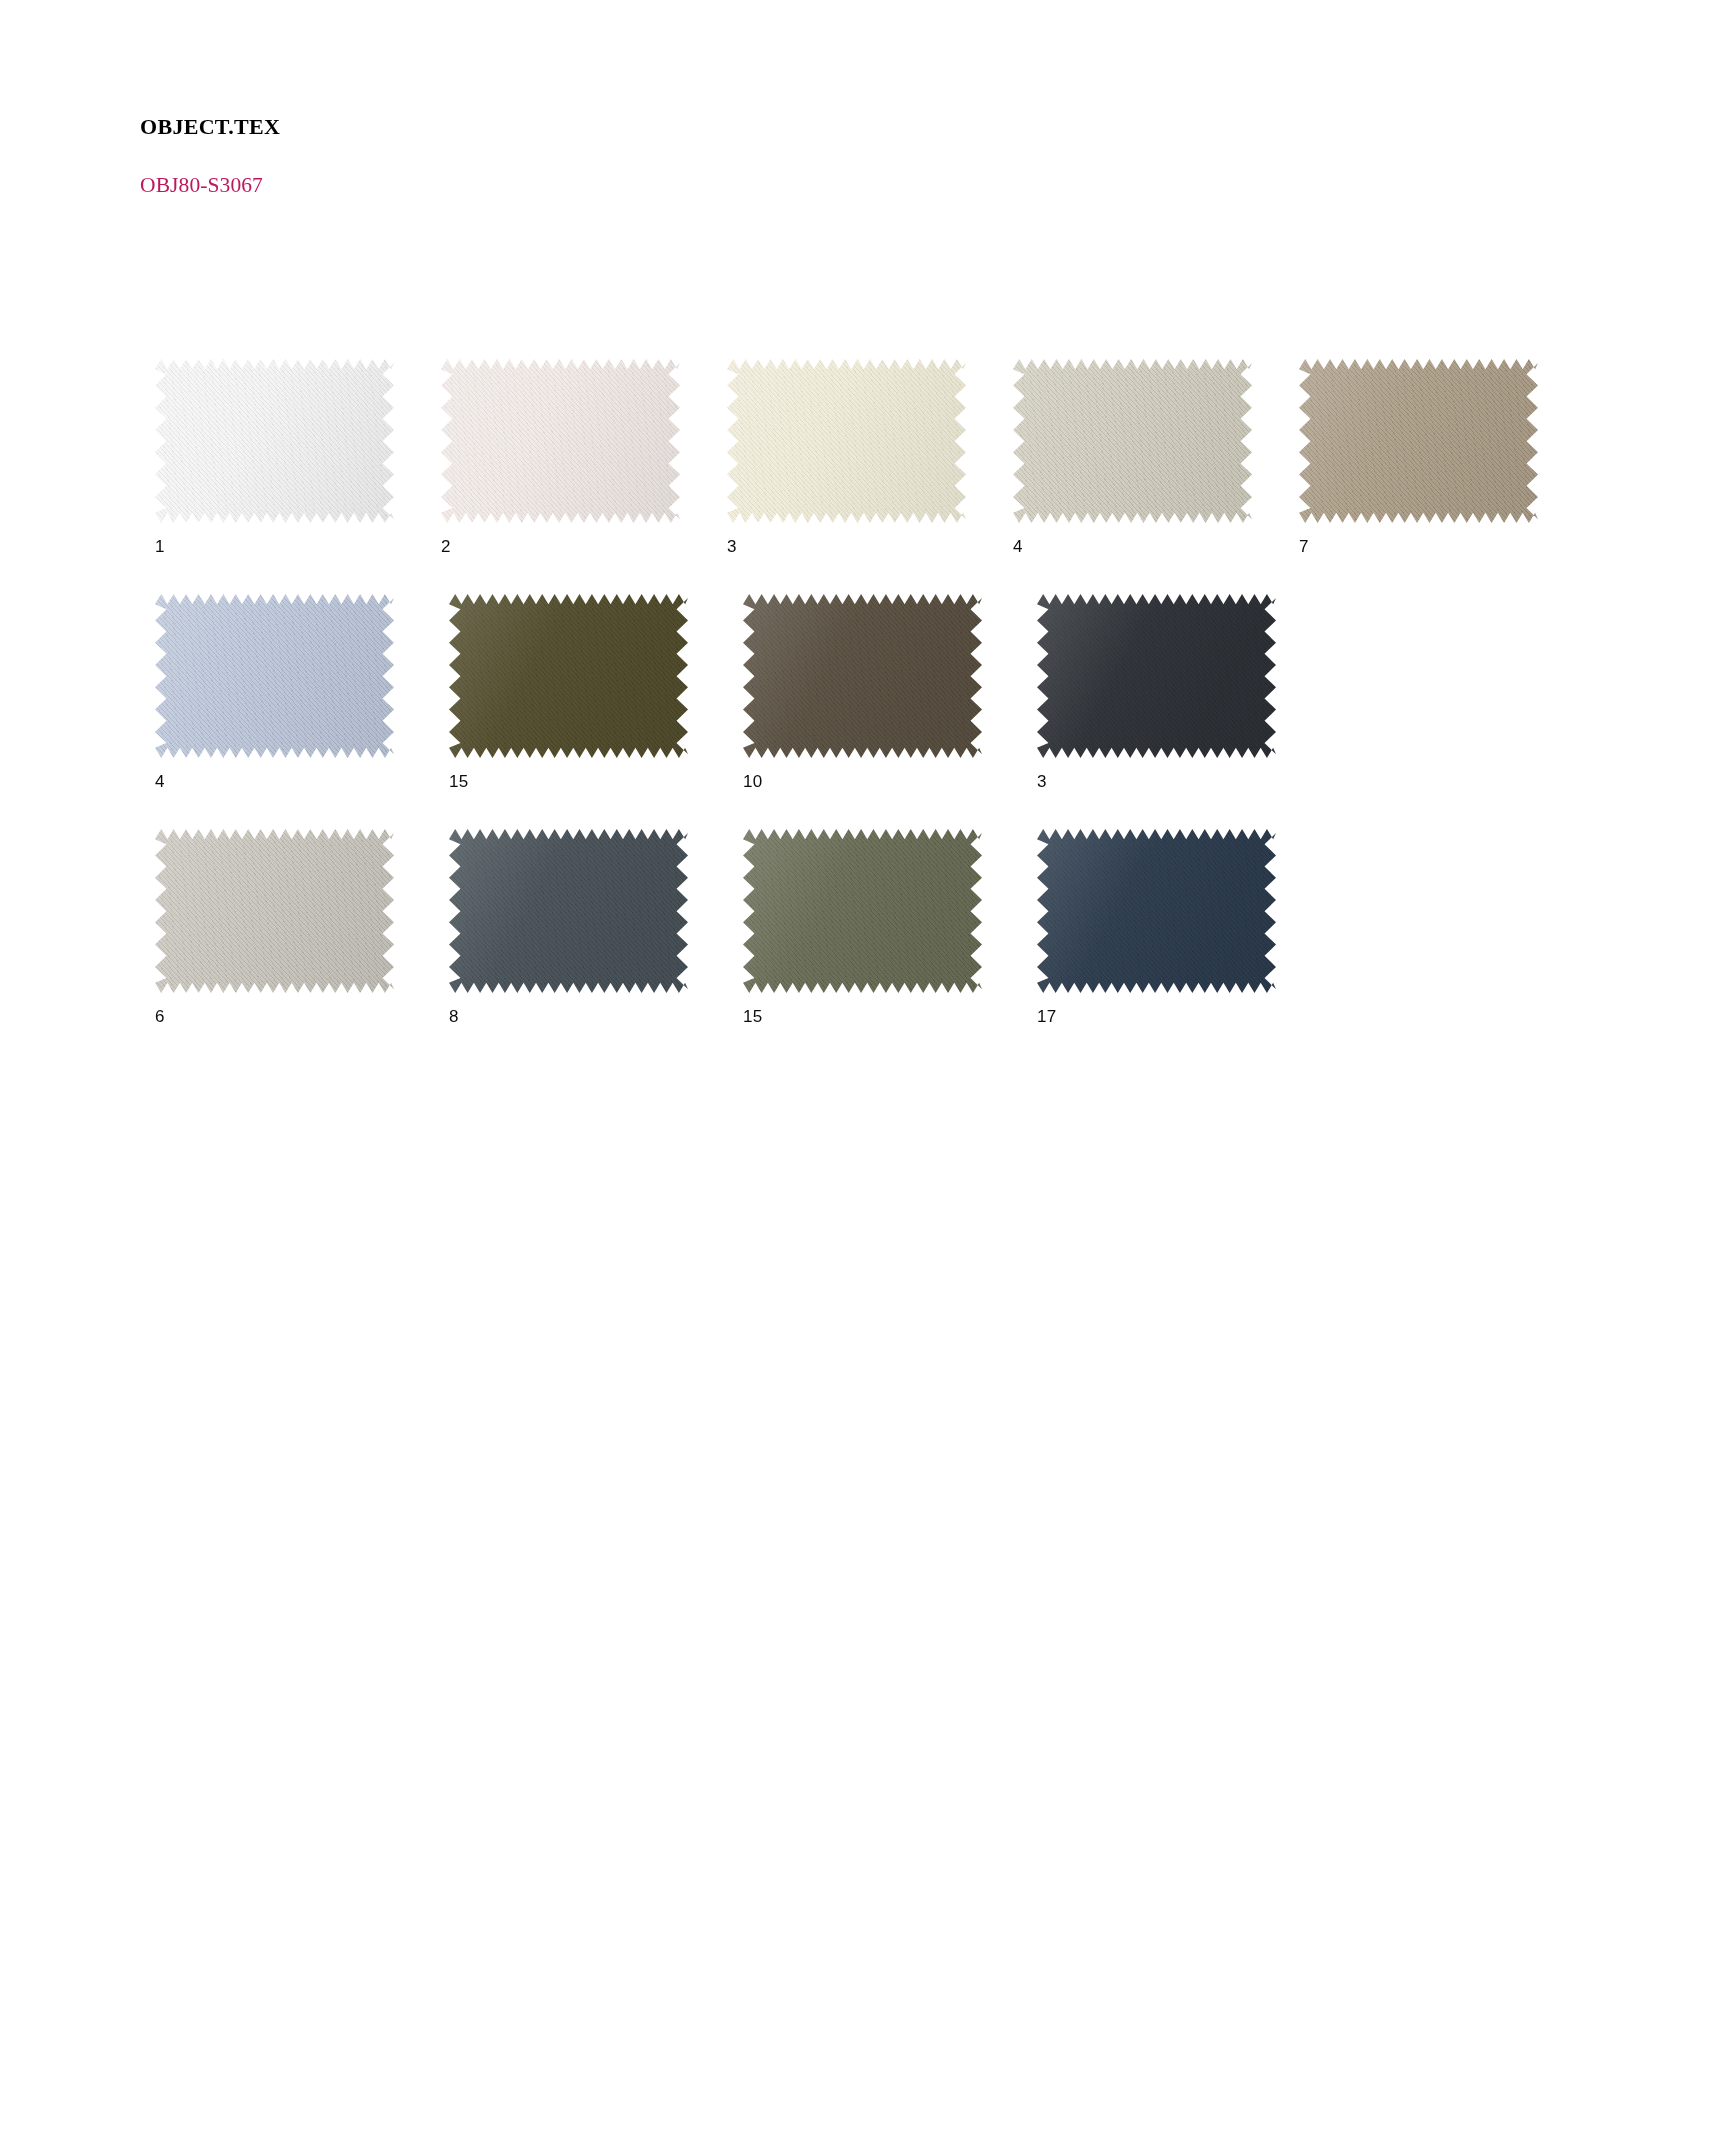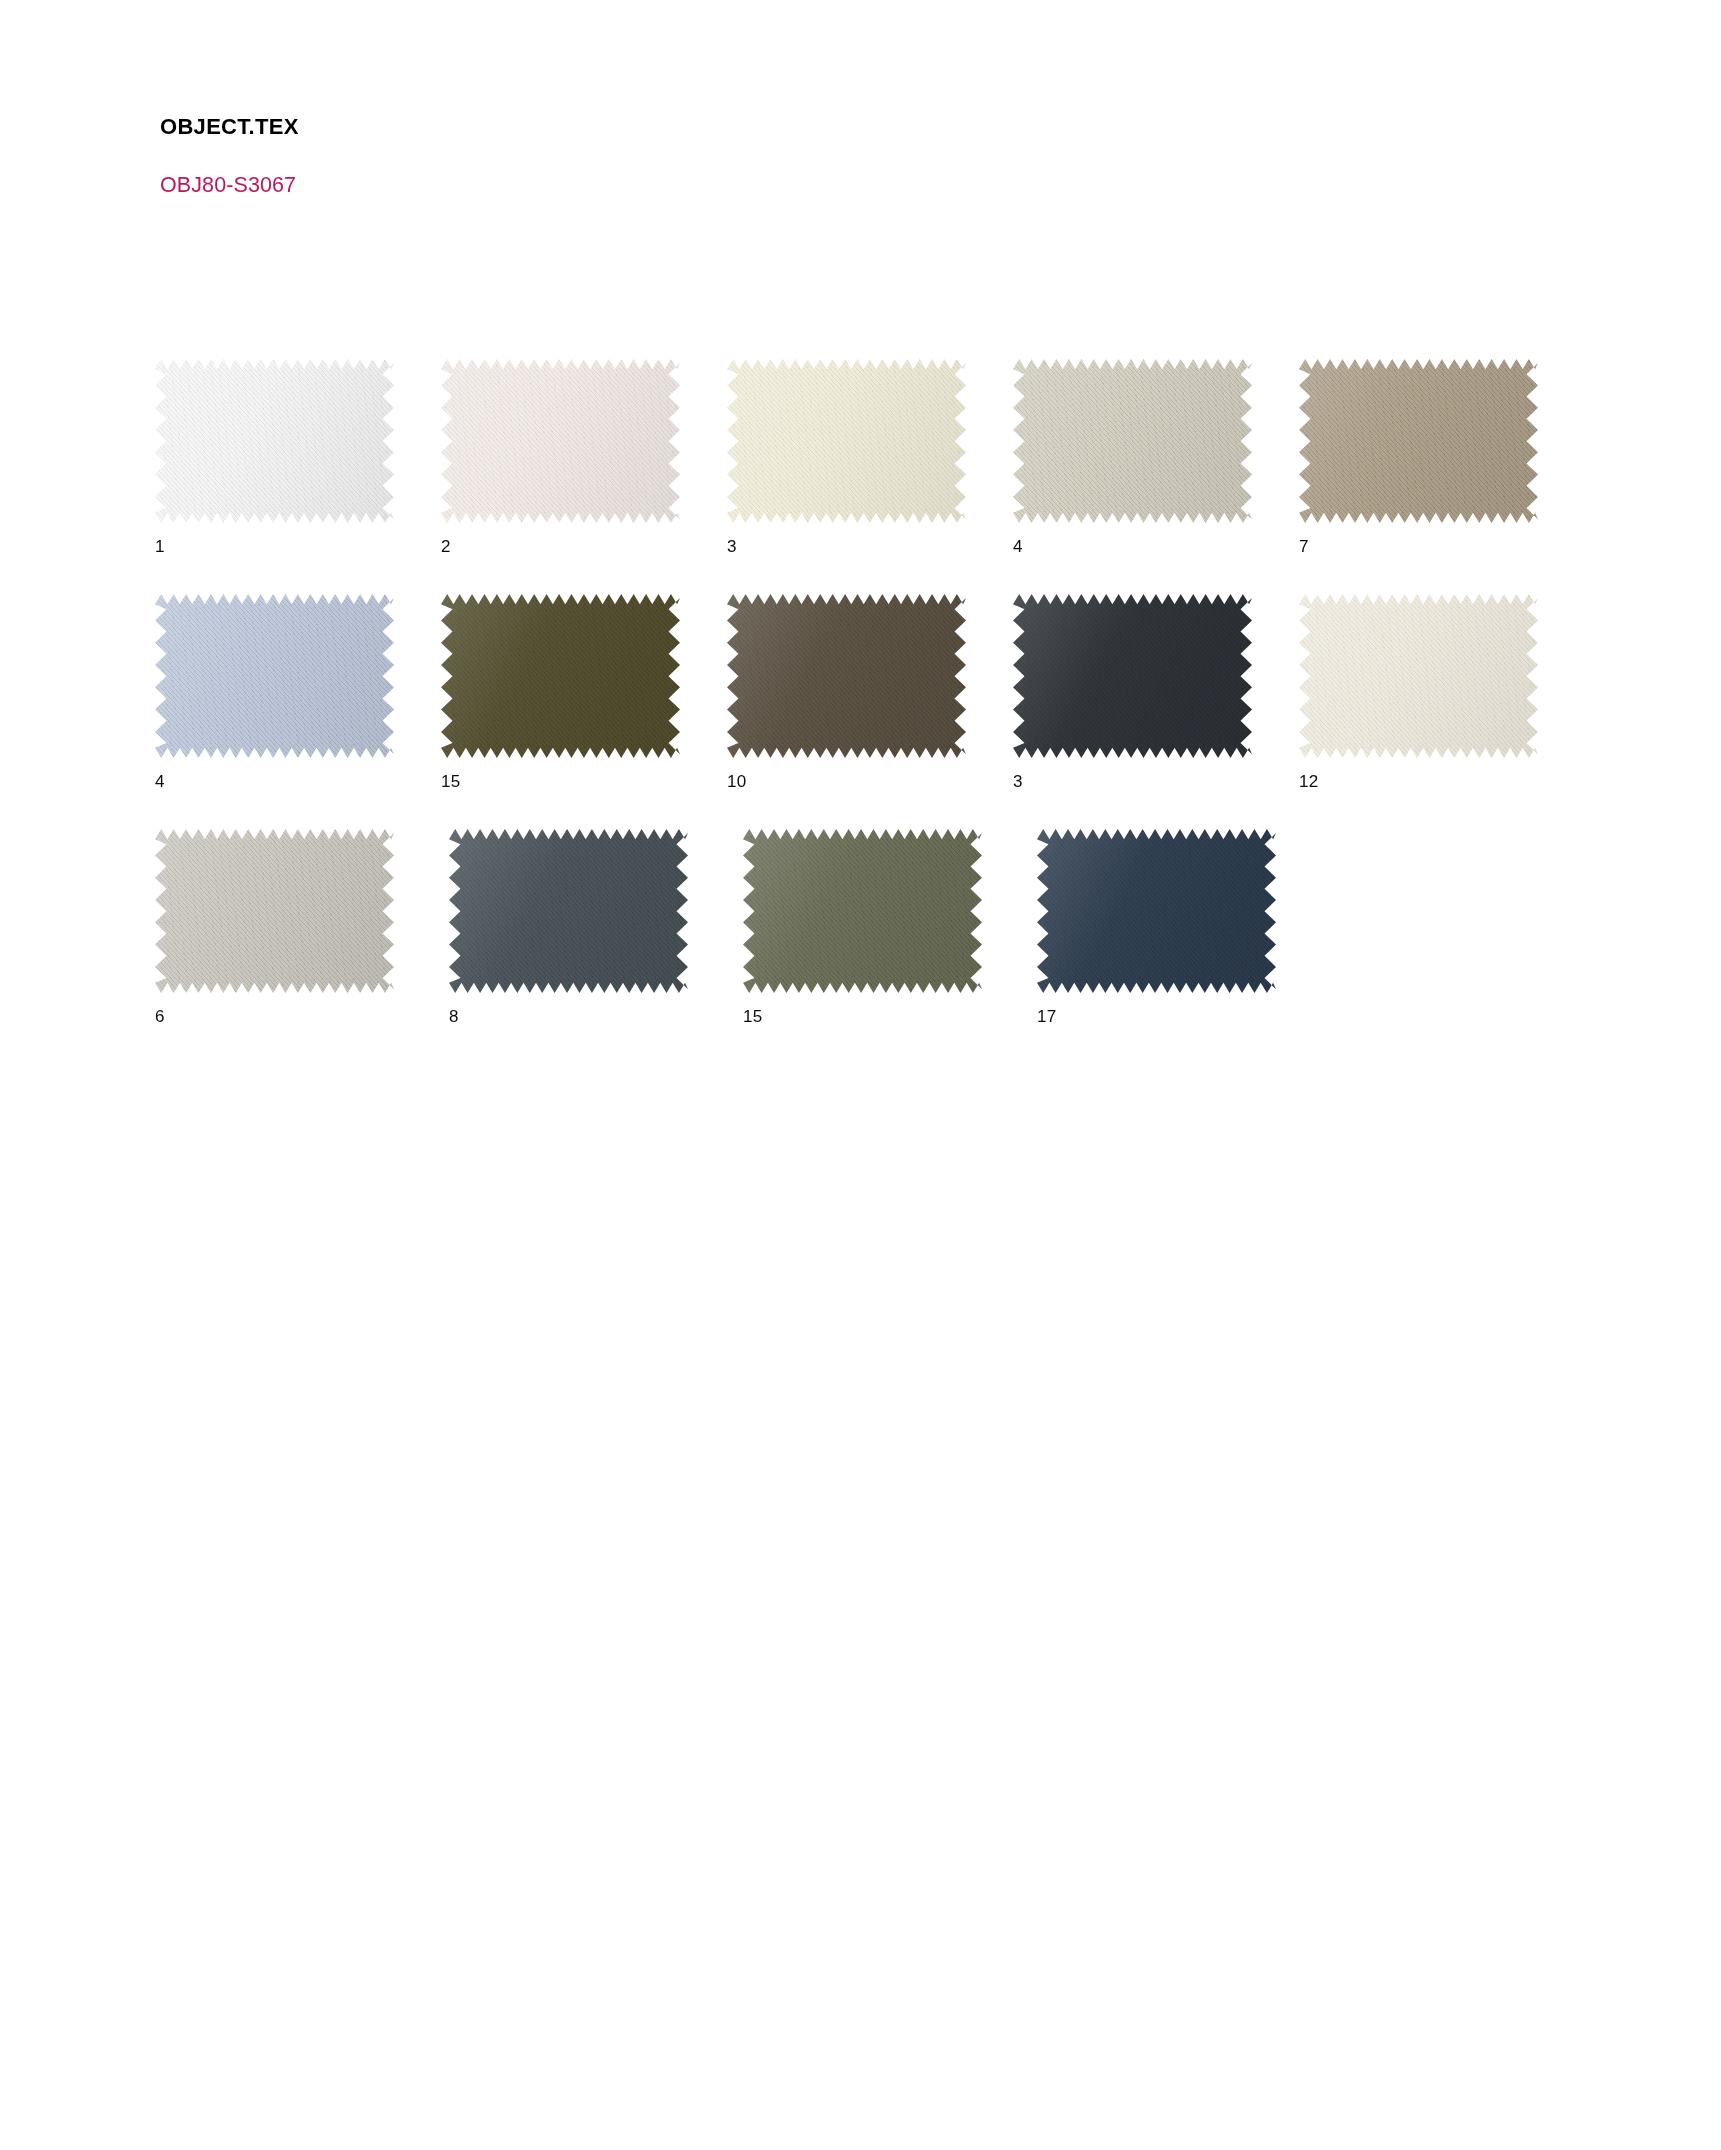--- a/index.html
+++ b/index.html
@@ -20,23 +20,24 @@
 
   .page {
     position: absolute;
     inset: 0;
     background: #ffffff;
   }
 
   
   .header {
     position: absolute;
-    left: 160px;
+    left: 140px;
     top: 116px;
     width: 1040px;
+    font-family: Liberation Serif, serif;
   }
   .brand-title {
     font-size: 22px;
     font-weight: 700;
     letter-spacing: 0.3px;
     line-height: 1;
     margin: 0;
     color: #000;
   }
   .doc-code {
@@ -276,29 +277,20 @@
         </div>
         <div class="swatch-cell">
           <div class="swatch-clip">
             <div class="swatch-base" style="background: rgb(47, 51, 57);">
               <div class="weave"></div>
             </div>
             <div class="sheen"></div>
           </div>
           <div class="swatch-label">3</div>
         </div>
-        <div class="swatch-cell">
-          <div class="swatch-clip weave-light">
-            <div class="swatch-base" style="background: rgb(240, 236, 224);">
-              <div class="weave"></div>
-            </div>
-            <div class="sheen"></div>
-          </div>
-          <div class="swatch-label">12</div>
-        </div>
       </div>
       <div class="swatch-row">
         <div class="swatch-cell">
           <div class="swatch-clip weave-mid">
             <div class="swatch-base" style="background: rgb(205, 203, 194);">
               <div class="weave"></div>
             </div>
             <div class="sheen"></div>
           </div>
           <div class="swatch-label">6</div>

